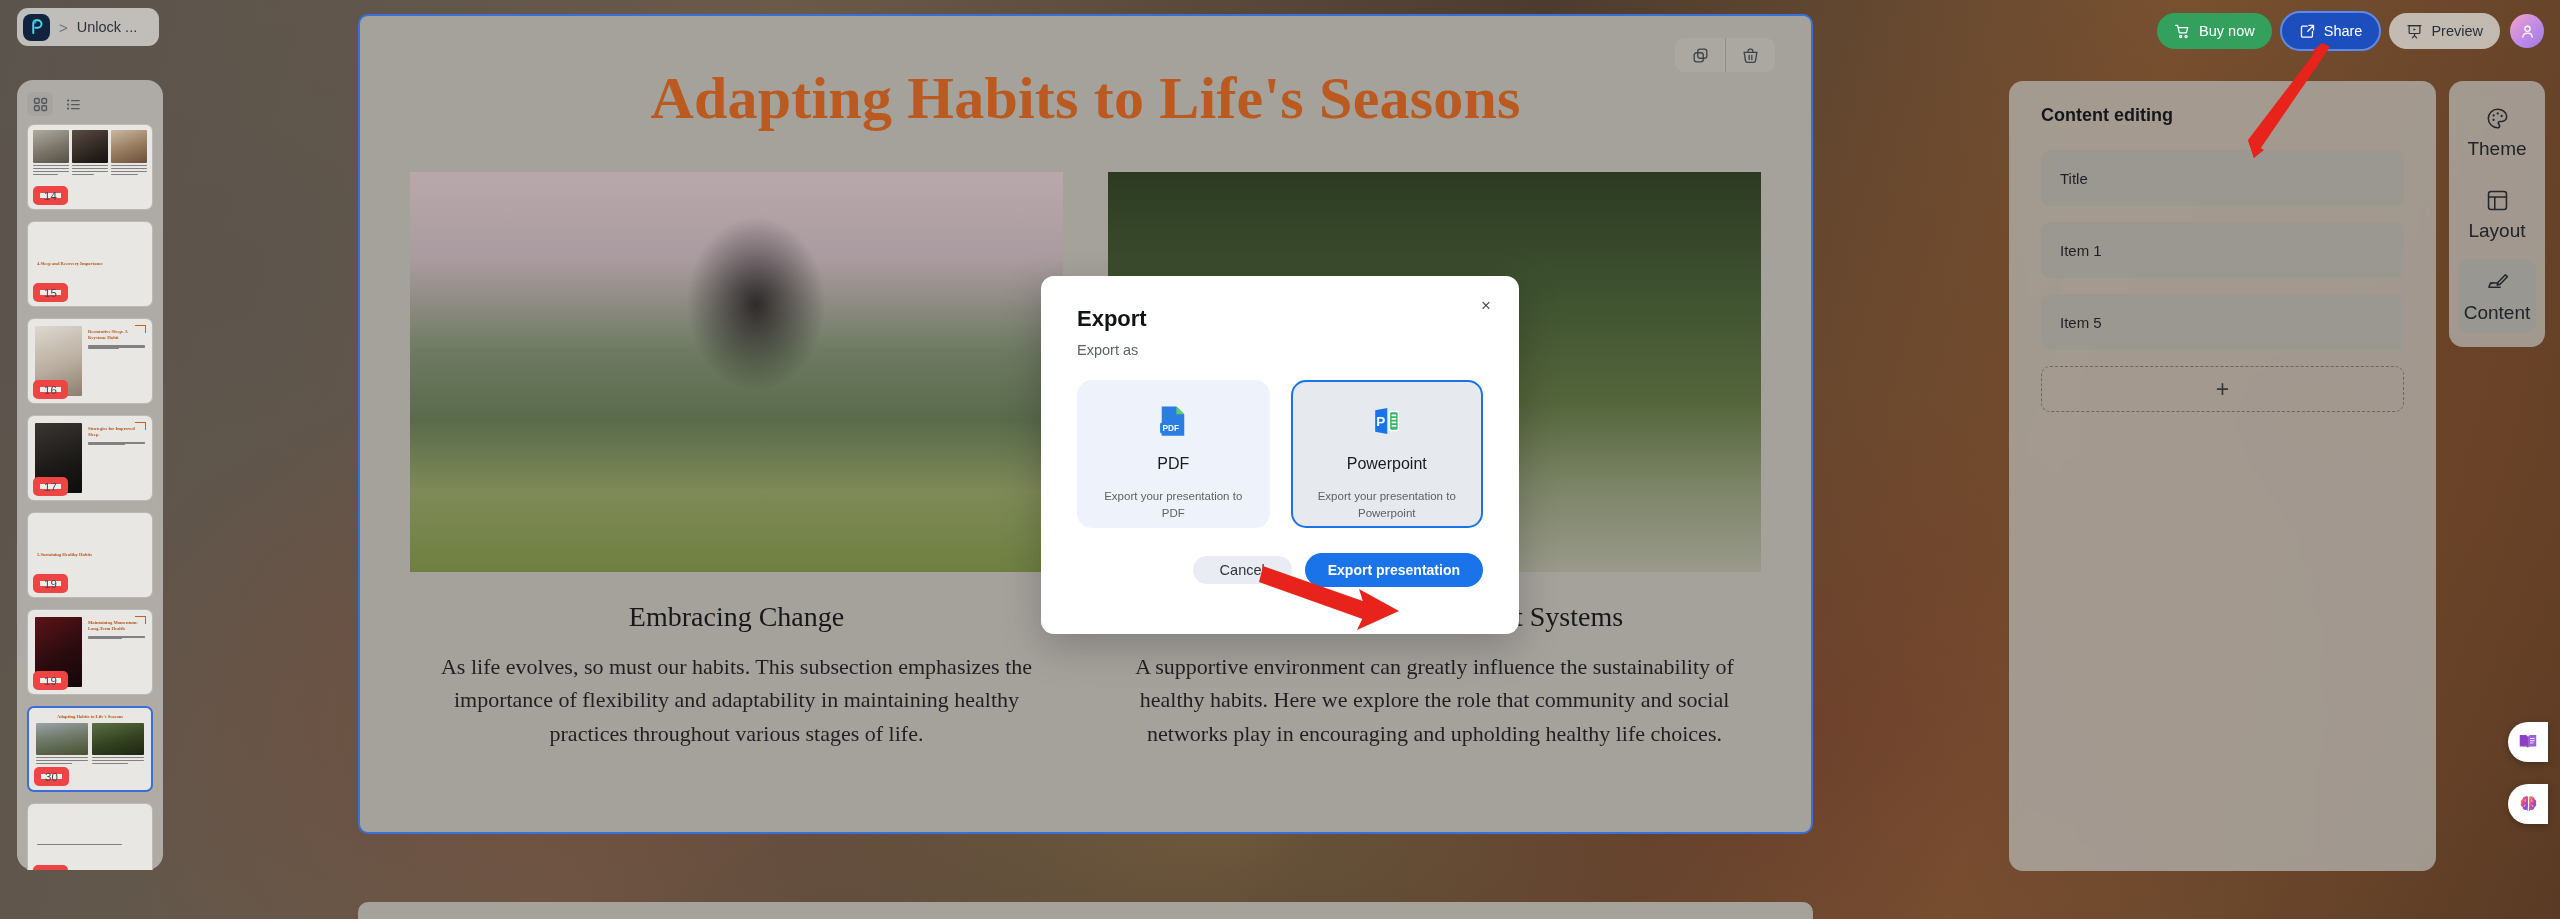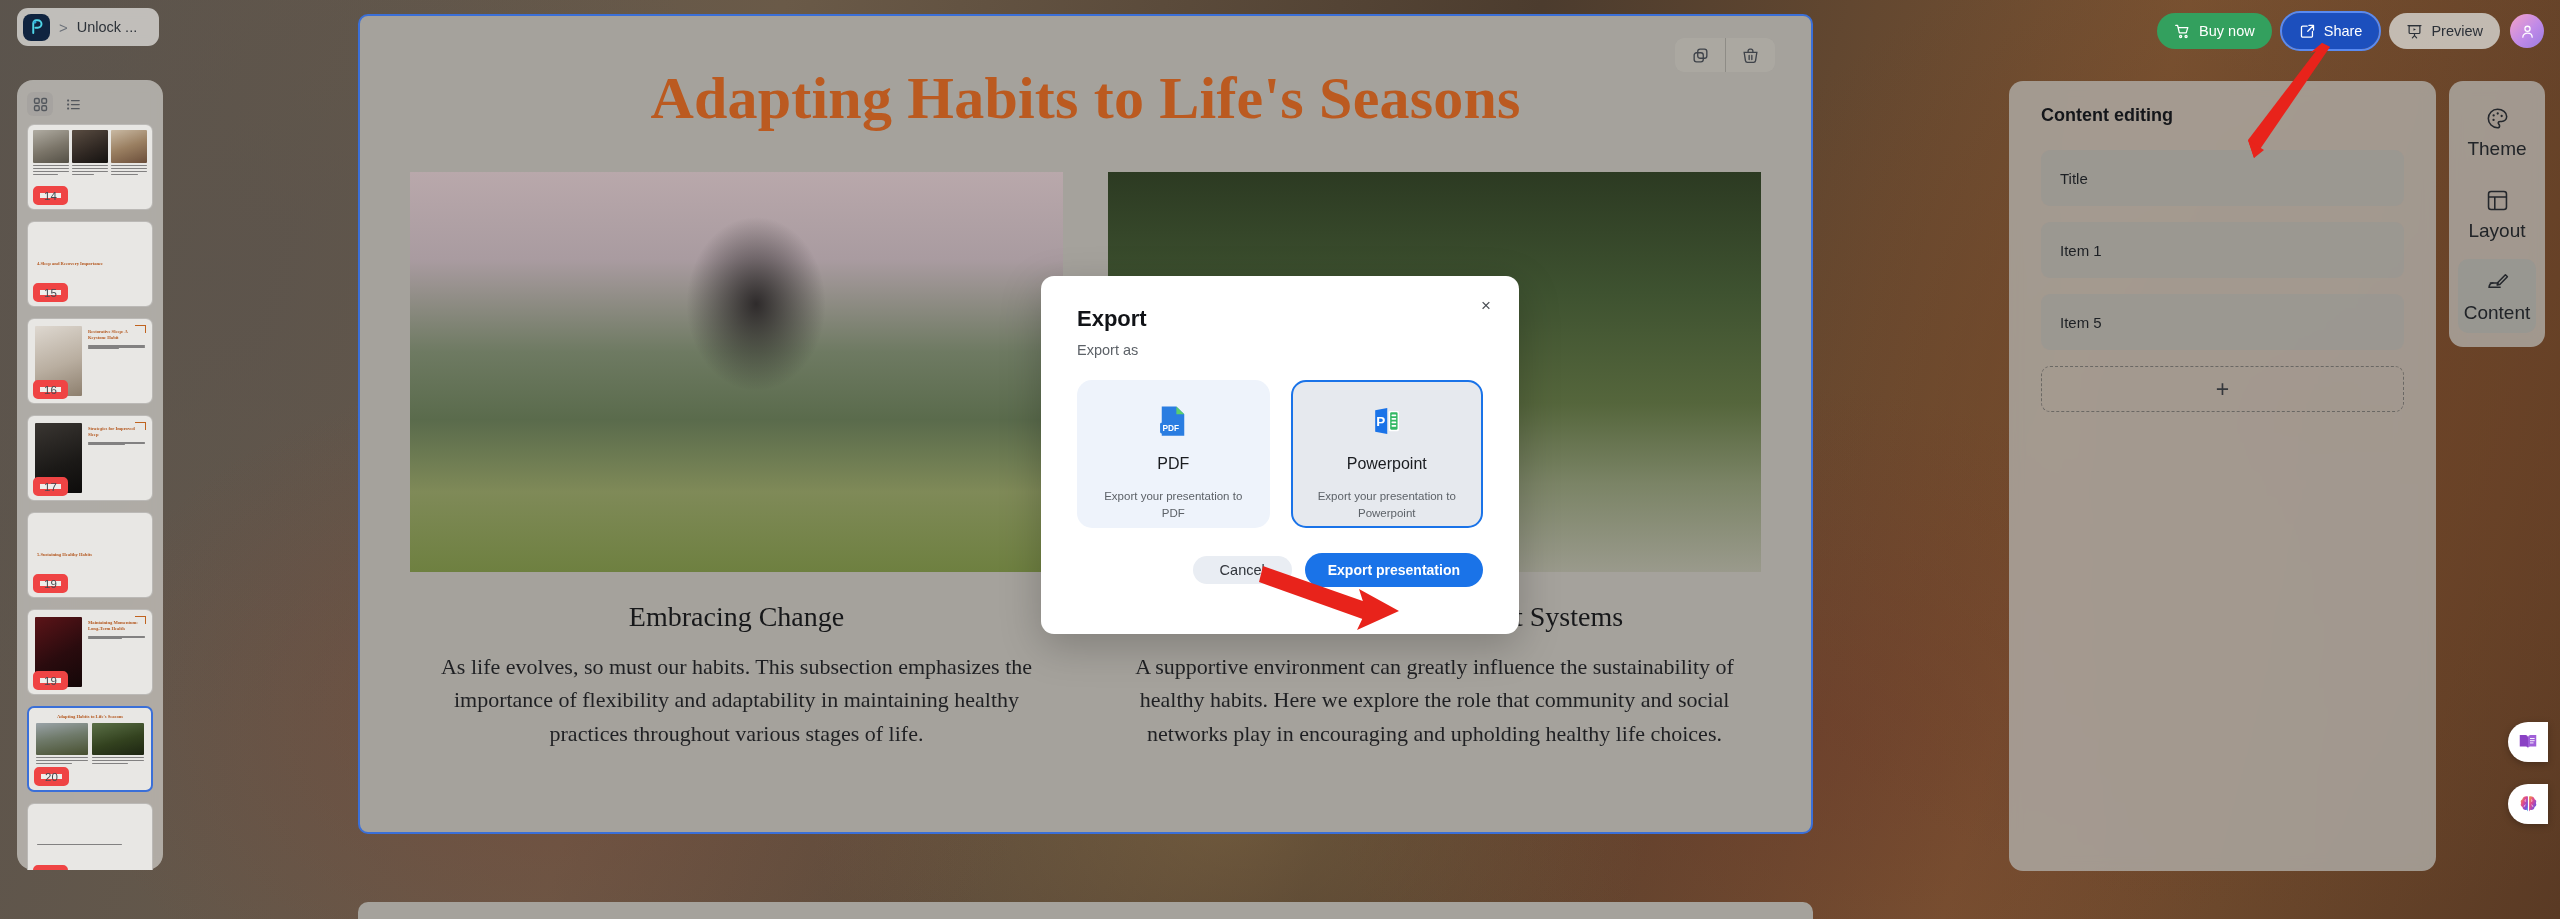--- a/index.html
+++ b/index.html
@@ -456,21 +456,21 @@
               <div class="line" style="width:70%"></div>
             </div>
           <div class="col">
               <div class="ph ph-green"></div>
               <div class="line"></div>
               <div class="line"></div>
               <div class="line" style="width:70%"></div>
             </div>
         </div>
       </div>
-      <span class="thumb-num">20</span>
+      <span class="thumb-num">30</span>
     </div>
 
     <div class="thumb">
       <div class="tl-blanktext">
         <div class="line" style="width:80%"></div>
       </div>
       <span class="thumb-num">21</span>
     </div>
 
   </div>

